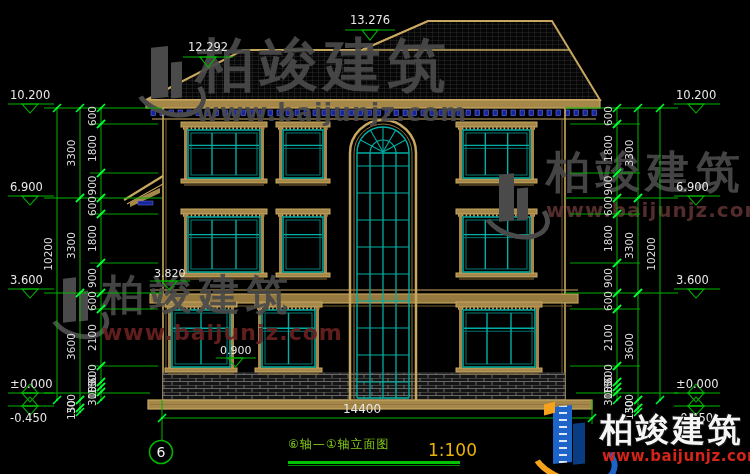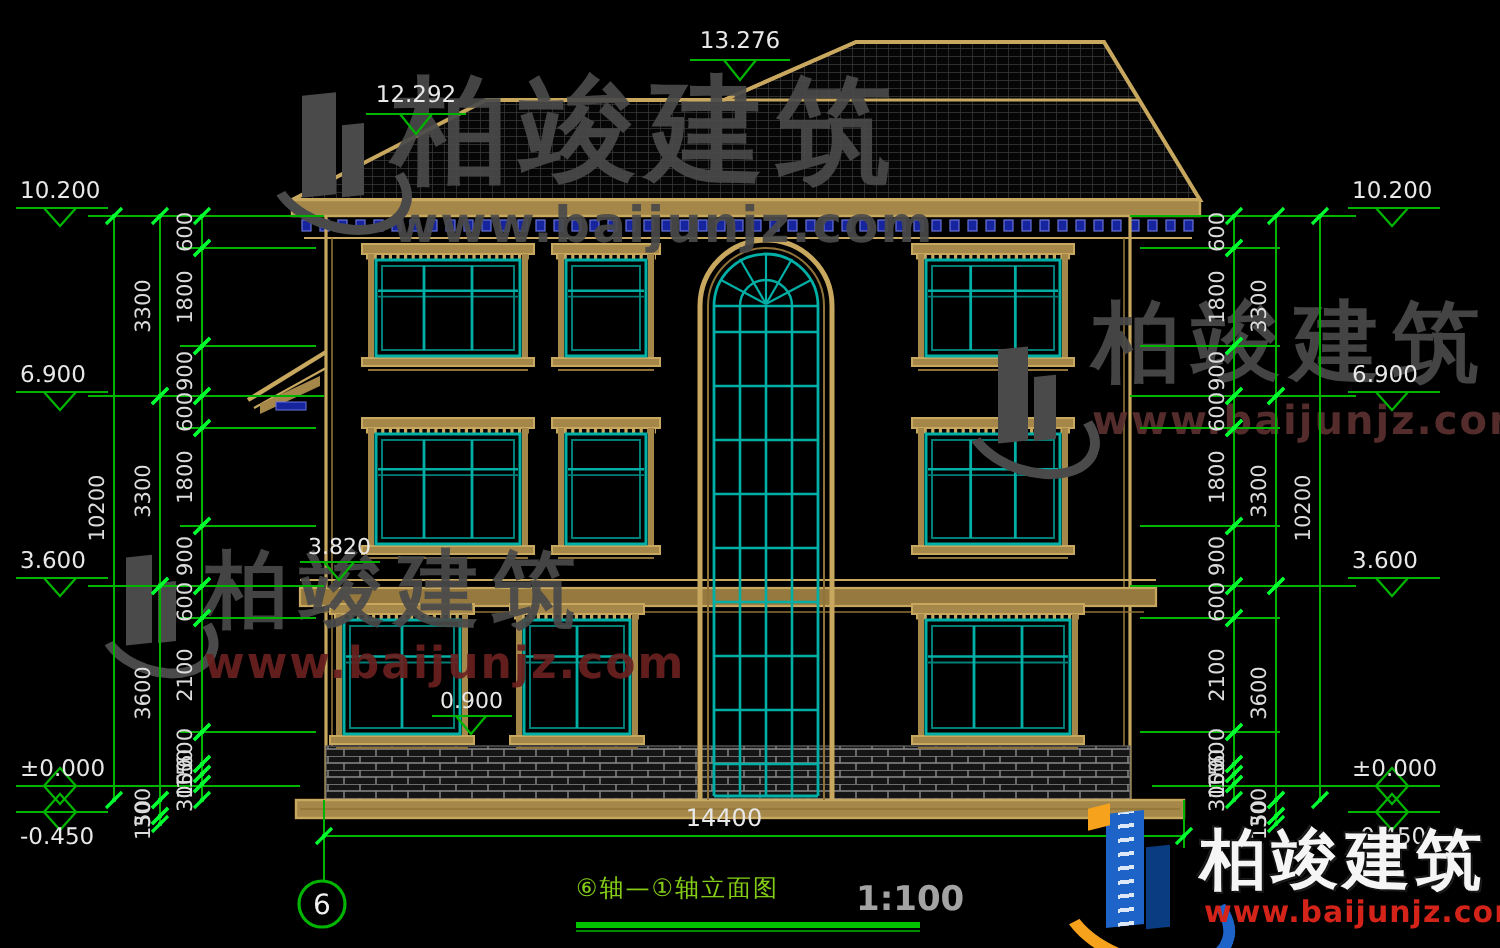--- a/index.html
+++ b/index.html
@@ -8,21 +8,21 @@
   #stage svg{position:absolute;left:0;top:0;}
   .wm{position:absolute;color:#4a4a4a;line-height:1;white-space:nowrap;z-index:5;opacity:.92;}
   .wm .brand{font-weight:bold;letter-spacing:6px;}
   .wm .url{font-weight:bold;letter-spacing:1px;margin-top:6px;}
   .wm-logo{position:absolute;z-index:5;}
   .wm-logo .t1{position:absolute;left:22%;top:10%;width:32%;height:78%;background:currentColor;transform:skewY(-6deg);}
   .wm-logo .t2{position:absolute;left:60%;top:34%;width:22%;height:54%;background:currentColor;transform:skewY(-6deg);}
   .wm-logo .sw{position:absolute;left:-14%;top:42%;width:124%;height:58%;border:5px solid;
                border-color:transparent currentColor currentColor transparent;border-radius:50%;transform:rotate(18deg);}
   #title-axis{position:absolute;left:288px;top:436px;font-size:12px;color:#84cc16;letter-spacing:1px;z-index:8;}
-  #title-scale{position:absolute;left:428px;top:440px;font-size:17px;font-weight:bold;color:#a3a3a3;z-index:8;}
+  #title-scale{position:absolute;left:428px;top:440px;font-size:17px;font-weight:normal;color:#eab308;z-index:8;}
   .title-rule{position:absolute;background:#00c400;z-index:8;}
   #logo{position:absolute;left:534px;top:400px;width:216px;height:74px;z-index:9;}
   #logo .glyph{position:absolute;left:4px;top:2px;width:62px;height:70px;}
   #logo .glyph .t1{position:absolute;left:24%;top:6%;width:30%;height:82%;background:#1d63c8;
       background-image:repeating-linear-gradient(0deg,rgba(255,255,255,.85) 0 2px,transparent 2px 7px);
       background-size:8px 100%;background-repeat:no-repeat;background-position:55% 20%;transform:skewY(-6deg);}
   #logo .glyph .t2{position:absolute;left:56%;top:30%;width:20%;height:58%;background:#0a3c82;transform:skewY(-6deg);}
   #logo .glyph .t3{position:absolute;left:10%;top:2%;width:18%;height:16%;background:#f6a21c;transform:skewY(-14deg);}
   #logo .glyph .sw{position:absolute;left:-16%;top:40%;width:128%;height:60%;border:6px solid;
       border-color:transparent #1d63c8 #f6a21c transparent;border-radius:50%;transform:rotate(18deg);}

